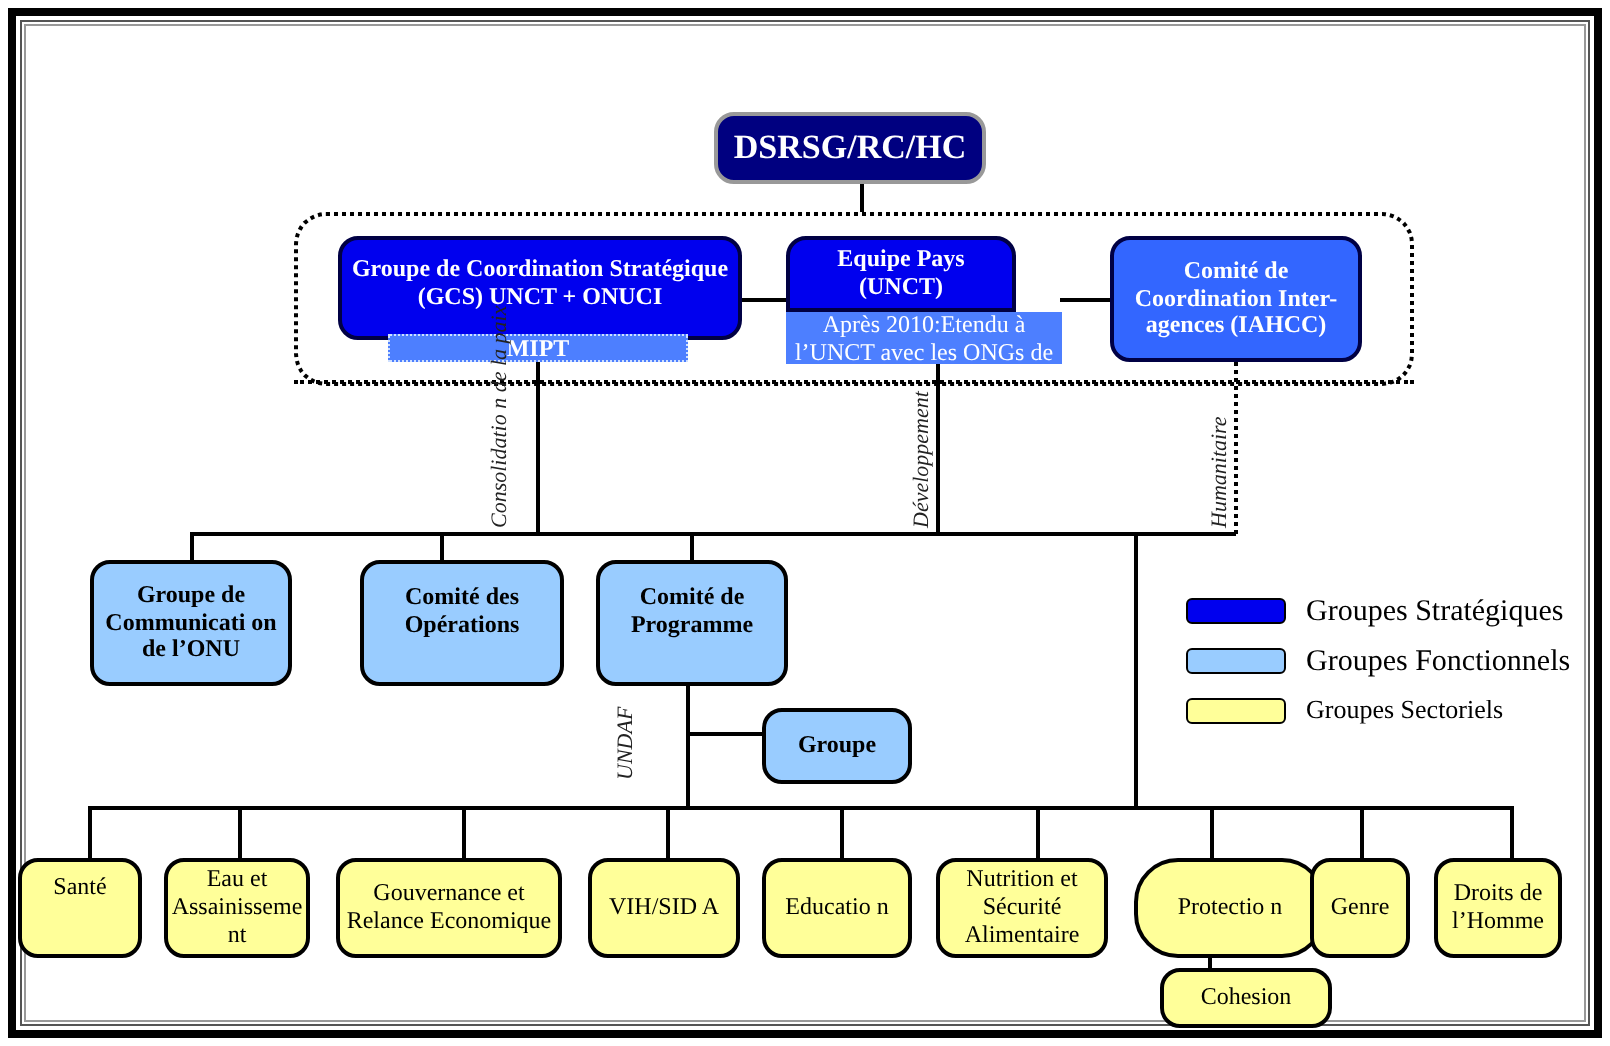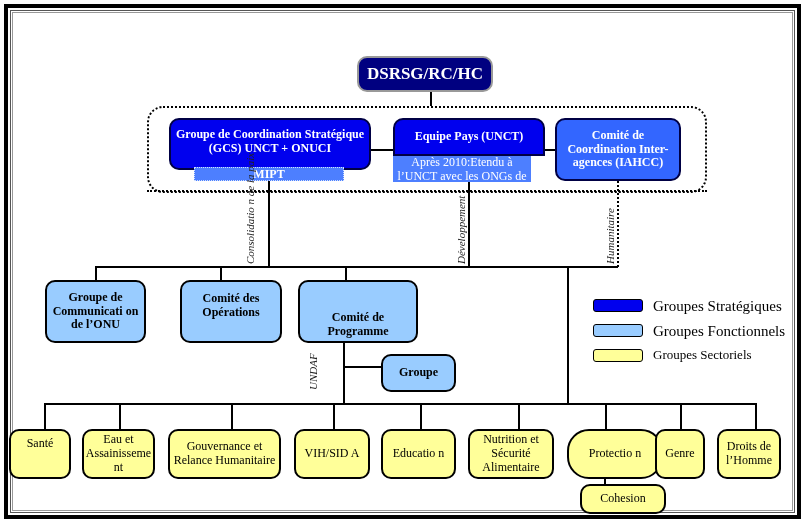--- a/index.html
+++ b/index.html
@@ -37,21 +37,21 @@
 <div class="dotted-group" style="left:147px;top:106px;width:560px;height:87px;"></div>
 
 <div class="line" style="left:370px;top:149px;width:24px;height:2px;"></div>
 <div class="line" style="left:530px;top:149px;width:26px;height:2px;"></div>
 
 <div class="node strat" style="left:169px;top:118px;width:202px;height:52px;align-items:flex-start;padding-top:8px;">
     <span>Groupe de Coordination Stratégique (GCS) UNCT + ONUCI</span>
   </div>
 <div class="sub" style="left:194px;top:167px;width:150px;height:14px;background:#4d7fff;border:1px dotted #cfe0ff;font-weight:bold;"><span>MIPT</span></div>
 
-<div class="node strat" style="left:393px;top:118px;width:152px;height:38px;border-bottom-left-radius:0;border-bottom-right-radius:0;">
+<div class="node strat" style="left:393px;top:118px;width:115px;height:38px;border-bottom-left-radius:0;border-bottom-right-radius:0;">
     <span>Equipe Pays (UNCT)</span>
   </div>
 <div class="sub" style="left:393px;top:156px;width:138px;height:26px;background:#4d7fff;"><span>Après 2010:Etendu à l’UNCT avec les ONGs de</span></div>
 
 <div class="node strat2" style="left:555px;top:118px;width:126px;height:63px;">
     <span>Comité de Coordination Inter-agences (IAHCC)</span>
   </div>
 
 <div class="doth" style="left:147px;top:190px;width:560px;"></div>
 <div class="line" style="left:268px;top:181px;width:2px;height:86px;"></div>
@@ -67,21 +67,21 @@
 <div class="line" style="left:220px;top:266px;width:2px;height:15px;"></div>
 <div class="line" style="left:345px;top:266px;width:2px;height:15px;"></div>
 <div class="line" style="left:567px;top:266px;width:2px;height:138px;"></div>
 
 <div class="node func" style="left:45px;top:280px;width:101px;height:63px;">
     <span>Groupe de Communicati on de l’ONU</span>
   </div>
 <div class="node func" style="left:168px;top:280px;width:102px;height:63px;align-items:flex-start;padding-top:10px;margin-left:12px;">
     <span>Comité des Opérations</span>
   </div>
-<div class="node func" style="left:298px;top:280px;width:120px;height:63px;align-items:flex-end;padding-top:10px;">
+<div class="node func" style="left:298px;top:280px;width:96px;height:63px;align-items:flex-start;padding-top:10px;">
     <span>Comité de Programme</span>
   </div>
 
 <div class="line" style="left:343px;top:343px;width:2px;height:61px;"></div>
 <div class="line" style="left:345px;top:366px;width:36px;height:2px;"></div>
 <div class="rot" style="left:307px;top:390px;"><span>UNDAF</span></div>
 <div class="node func" style="left:381px;top:354px;width:75px;height:38px;">
     <span>Groupe</span>
   </div>
 
@@ -96,21 +96,21 @@
 <div class="line" style="left:680px;top:403px;width:2px;height:27px;"></div>
 <div class="line" style="left:755px;top:403px;width:2px;height:27px;"></div>
 
 <div class="node sect" style="left:9px;top:429px;width:62px;height:50px;align-items:flex-start;padding-top:6px;">
     <span>Santé</span>
   </div>
 <div class="node sect" style="left:82px;top:429px;width:73px;height:50px;">
     <span>Eau et Assainisseme nt</span>
   </div>
 <div class="node sect" style="left:168px;top:429px;width:113px;height:50px;">
-    <span>Gouvernance et Relance Humanitaire</span>
+    <span>Gouvernance et Relance Economique</span>
   </div>
 <div class="node sect" style="left:294px;top:429px;width:76px;height:50px;">
     <span>VIH/SID A</span>
   </div>
 <div class="node sect" style="left:381px;top:429px;width:75px;height:50px;">
     <span>Educatio n</span>
   </div>
 <div class="node sect" style="left:468px;top:429px;width:86px;height:50px;">
     <span>Nutrition et Sécurité Alimentaire</span>
   </div>

